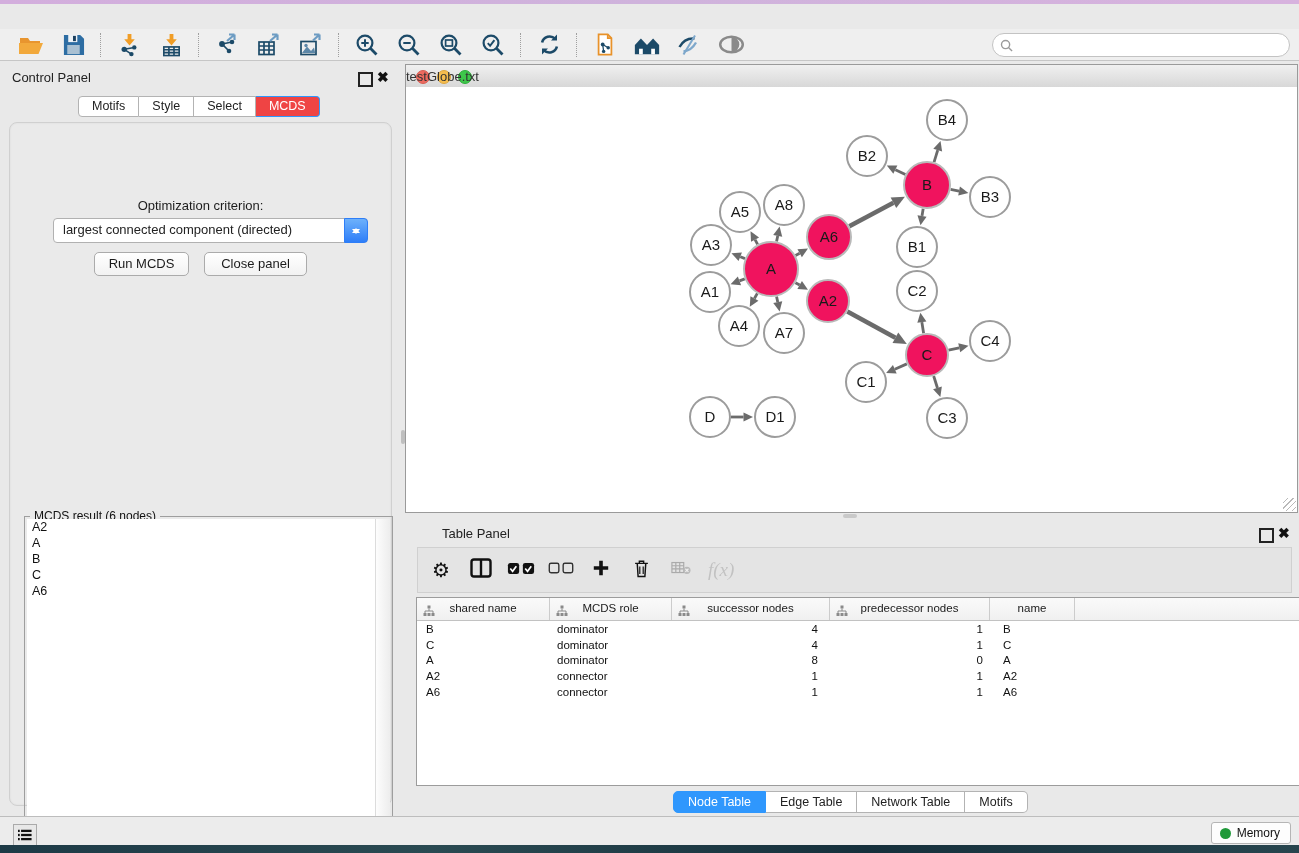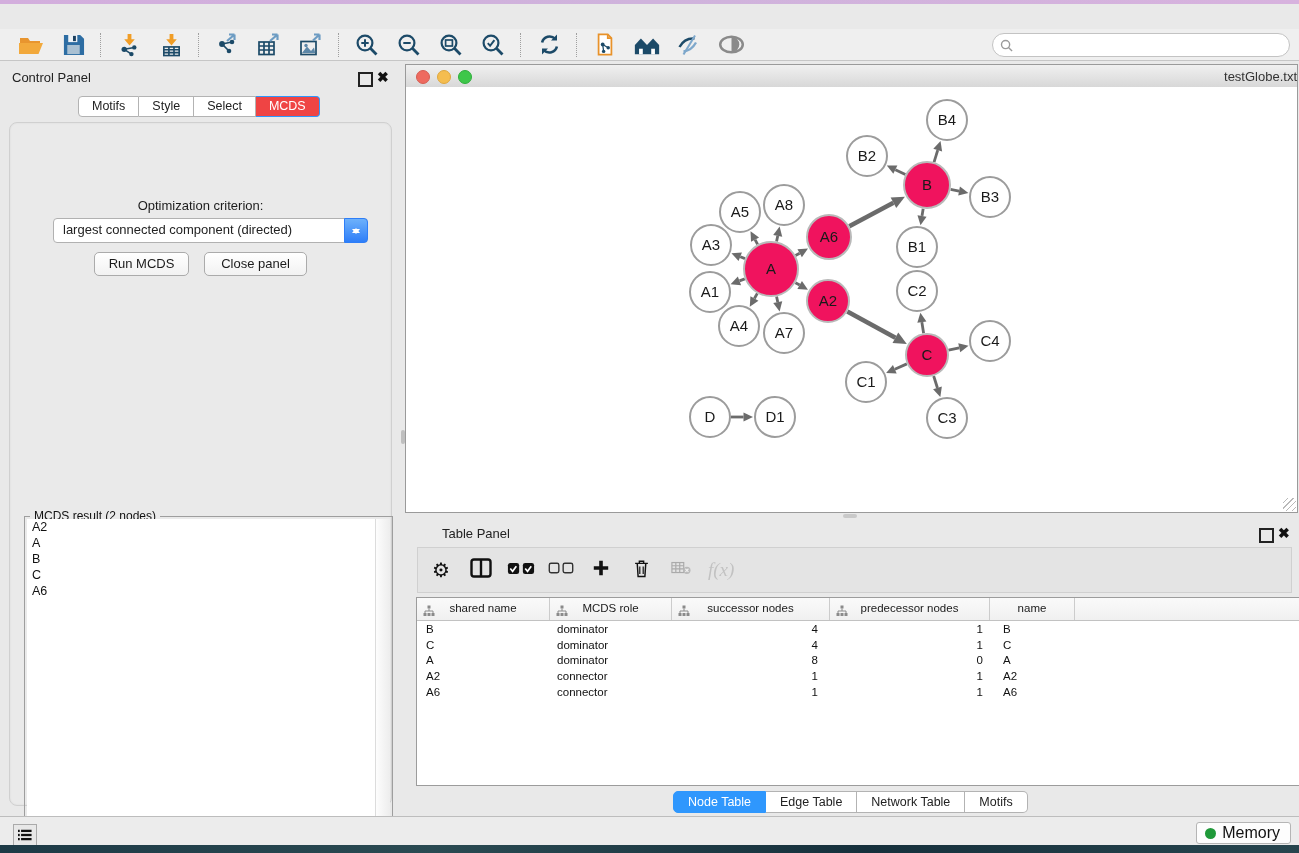--- a/index.html
+++ b/index.html
@@ -53,21 +53,21 @@
   
   .v-divider{position:absolute;left:400px;top:61px;width:5px;height:754px;background:#e9e9e9;}
   .v-divider .grip{position:absolute;left:0.5px;top:369px;width:4px;height:14px;background:#bfbfbf;border-radius:2px;}
   .h-divider{position:absolute;left:405px;top:513px;width:894px;height:5px;background:#e9e9e9;}
   .h-divider .grip{position:absolute;left:438px;top:0.5px;width:14px;height:4px;background:#c9c9c9;border-radius:2px;}
   
   .netwin{position:absolute;left:405px;top:64px;width:893px;height:449px;border:1px solid #9a9a9a;background:#fff;box-sizing:border-box;}
   .netwin .ntitle{position:absolute;left:0;top:0;right:0;height:22px;background:linear-gradient(#f0f0f0,#d8d8d8);border-bottom:1px solid #ababab;}
   .netwin .lights{left:10px;top:5px;gap:7px;}
   .netwin .light{width:12px;height:12px;}
-  .net-title-text{position:absolute;left:0;right:0;top:4px;text-align:right;font-size:13px;color:#333;}
+  .net-title-text{position:absolute;left:0;right:0;top:4px;text-align:left;font-size:13px;color:#333;}
   .canvas{position:absolute;left:0;top:22px;right:0;bottom:0;background:#ffffff;overflow:hidden;}
   .resize-grip{position:absolute;right:1px;bottom:1px;width:13px;height:13px;
      background:repeating-linear-gradient(135deg,transparent 0 3px,#b9b9b9 3px 4px);}
   
   .tp{position:absolute;left:405px;top:518px;width:894px;height:297px;}
   .tp-toolbar{position:absolute;left:12px;top:29px;width:873px;height:44px;background:#e4e4e4;border:1px solid #d0d0d0;display:flex;align-items:center;}
   .tpt-btn{height:32px;min-width:34px;display:flex;align-items:center;justify-content:center;margin-left:6px;border-radius:4px;}
   .tpt-btn.disabled{opacity:.45;}
   .fx{font-family:"Liberation Serif",serif;font-style:italic;font-size:19px;color:#9a9a9a;padding:0 4px;}
   .gear-glyph{font-size:20px;color:#111;line-height:1;}
@@ -80,21 +80,21 @@
   .td{position:absolute;top:0;font-size:11.5px;line-height:15.7px;color:#111;box-sizing:border-box;white-space:nowrap;}
   .tbl-scroll{position:absolute;top:22px;right:0;bottom:0;width:9px;background:#fafafa;border-left:1px solid #dadada;}
   .tp-tabs{position:absolute;left:268px;top:273px;display:flex;}
   .tp-tab{height:20px;line-height:20px;padding:0 14px;font-size:12.5px;background:#fff;border:1px solid #b3b3b3;border-left:none;color:#222;}
   .tp-tab:first-child{border-left:1px solid #b3b3b3;border-radius:5px 0 0 5px;}
   .tp-tab:last-child{border-radius:0 5px 5px 0;}
   .tp-tab.active{background:#2f97fd;border-color:#2f97fd;color:#fff;}
   
   .statusbar{position:absolute;left:0;top:816px;width:1299px;height:29px;background:#ececec;border-top:1px solid #bdbdbd;}
   .list-btn{position:absolute;left:13px;top:7px;width:22px;height:20px;background:#e8e8e8;border:1px solid #aaa;display:flex;align-items:center;justify-content:center;}
-  .mem-btn{position:absolute;right:8px;top:5px;height:20px;padding:0 10px 0 8px;background:#fdfdfd;border:1px solid #b5b5b5;border-radius:3px;display:flex;align-items:center;font-size:16px;color:#111;}
+  .mem-btn{position:absolute;right:8px;top:5px;height:20px;padding:0 10px 0 8px;background:#fdfdfd;border:1px solid #b5b5b5;border-radius:3px;display:flex;align-items:center;font-size:12px;color:#111;}
   .mem-dot{width:11px;height:11px;border-radius:50%;background:#1f9939;margin-right:6px;}
 </style>
 </head>
 <body>
 
 <div id="screen">
   <div class="desk-top"></div>
 
 
   <div class="toolbar">
@@ -283,21 +283,21 @@
       </div>
     <div class="cp-content">
       <div class="opt-label">Optimization criterion:</div>
       <div class="combo">
         <div class="val">largest connected component (directed)</div>
         <div class="caps"></div>
       </div>
       <div class="cp-btn" style="left:84px;top:129px;width:93px;">Run MCDS</div>
       <div class="cp-btn" style="left:194px;top:129px;width:101px;">Close panel</div>
       <div class="fieldset">
-        <span class="legend">MCDS result (2 nodes)</span>
+        <span class="legend">MCDS result (6 nodes)</span>
         <div class="mcds-list" id="mcds-list">
             <div class="mcds-item">A2</div>
             <div class="mcds-item">A</div>
             <div class="mcds-item">B</div>
             <div class="mcds-item">C</div>
             <div class="mcds-item">A6</div>
           </div>
         <div class="mcds-scroll"></div>
       </div>
     </div>

